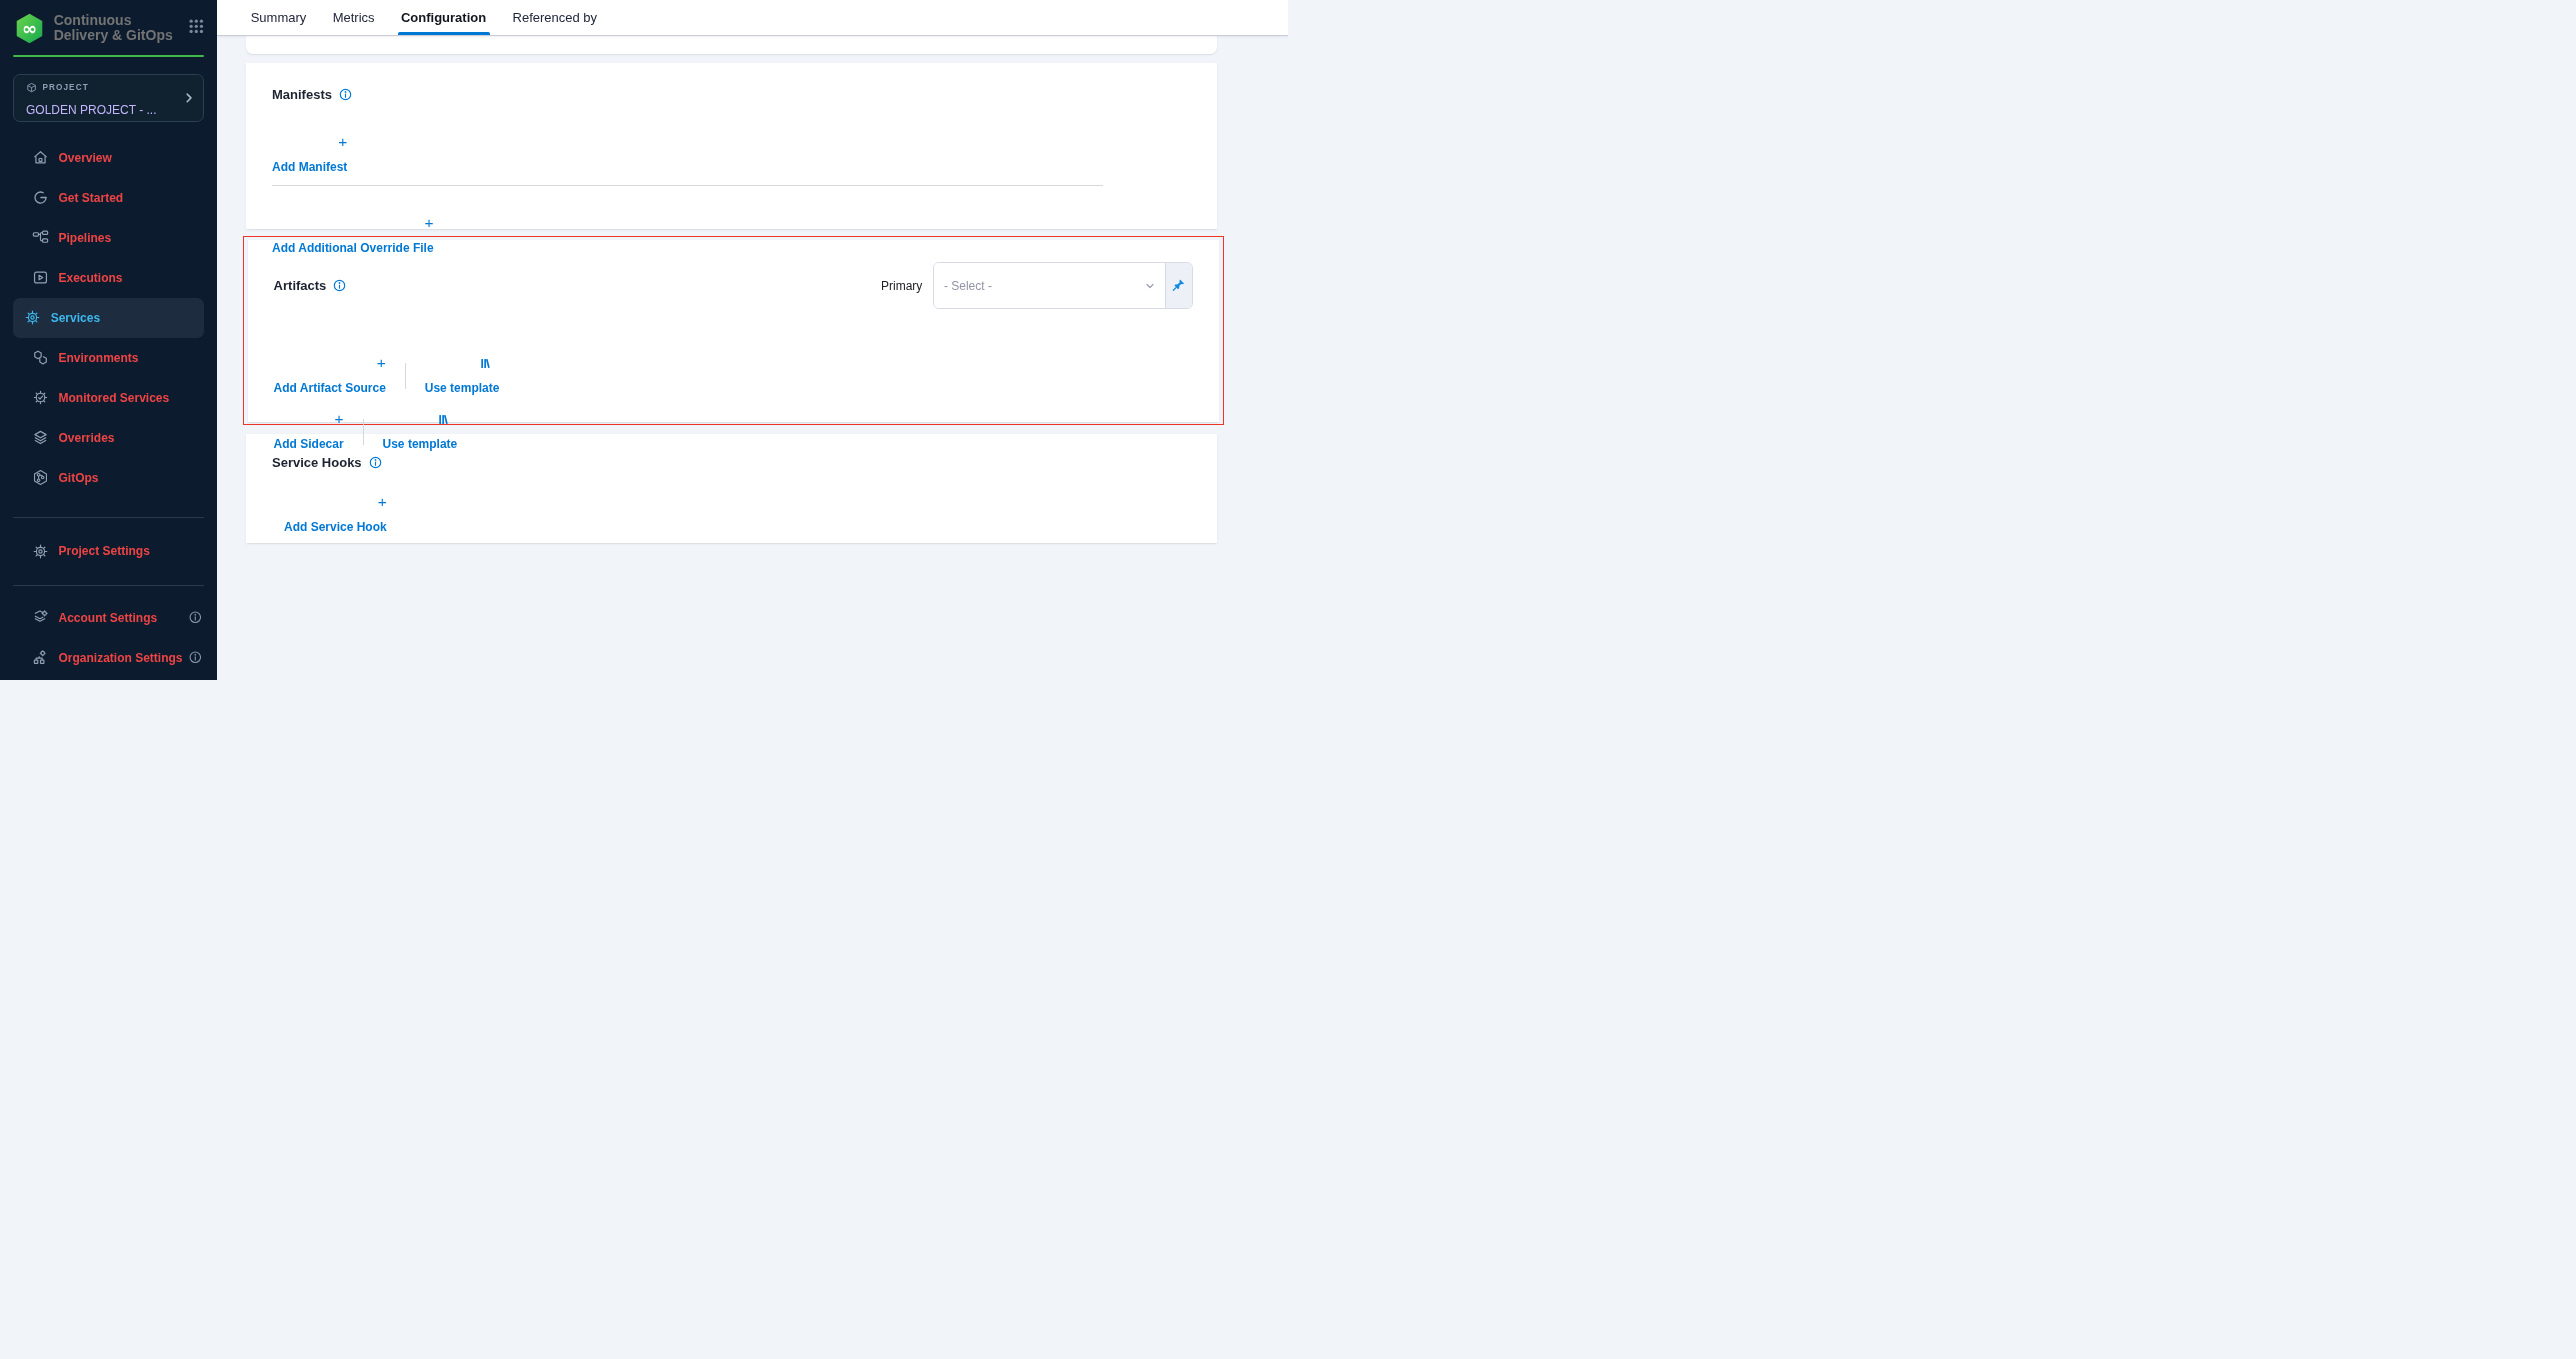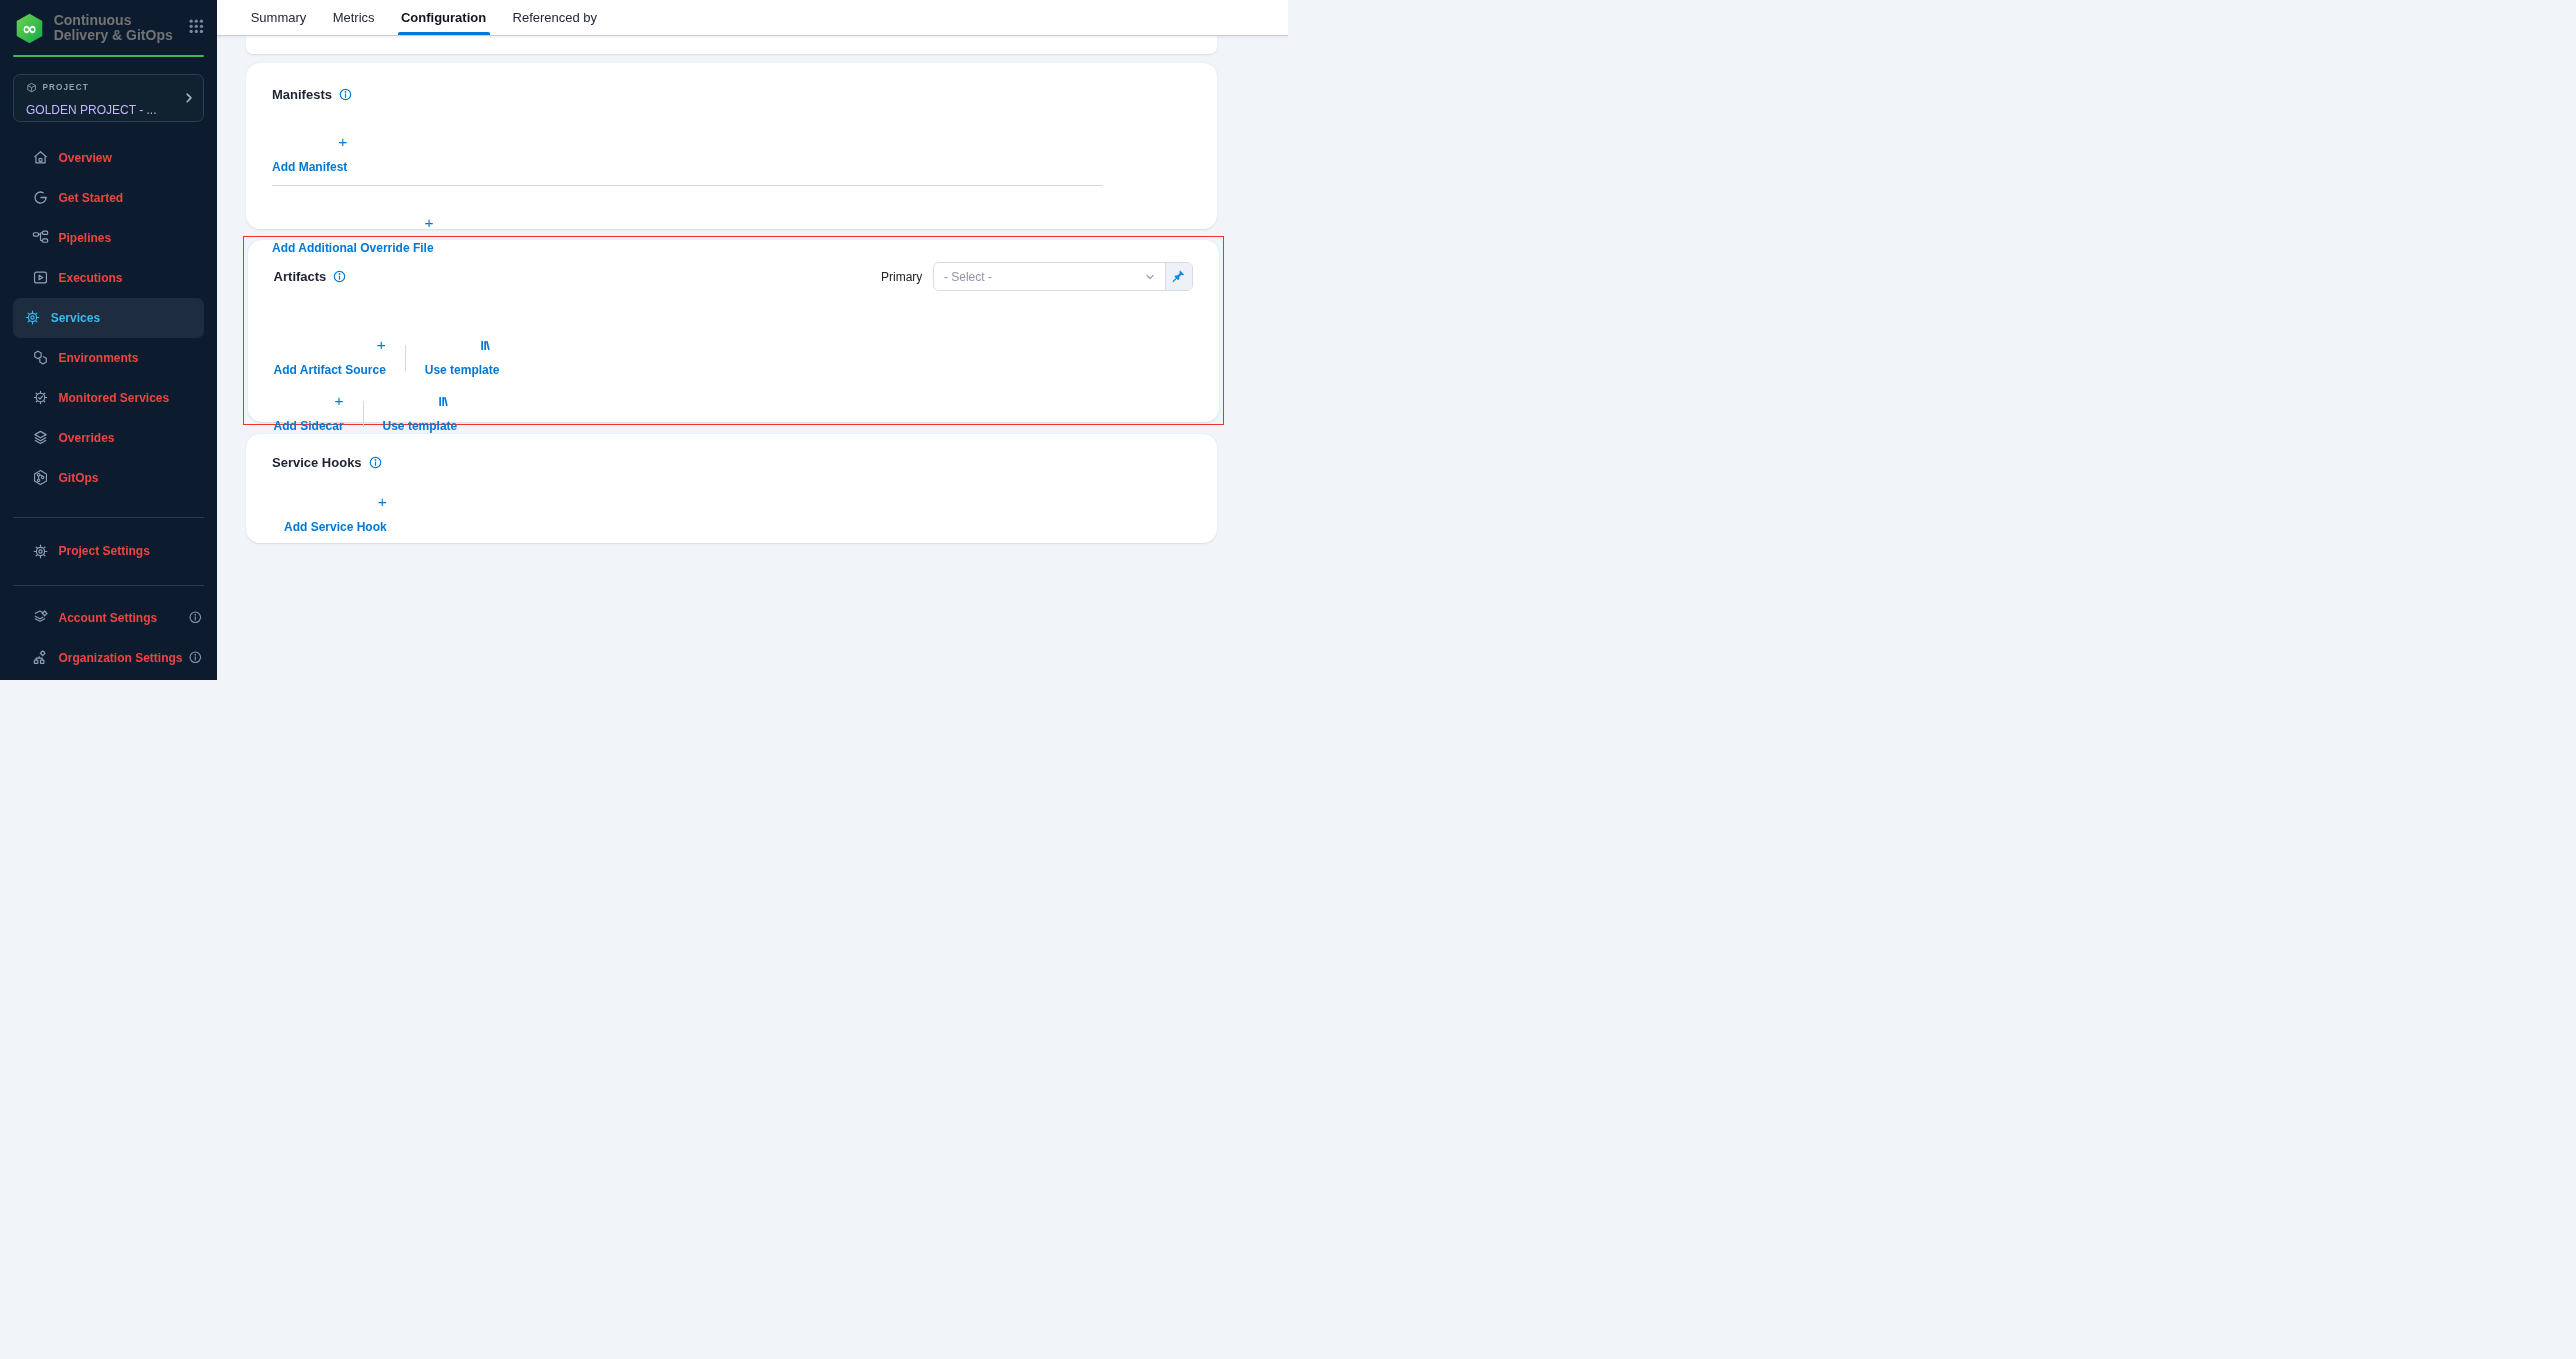--- a/index.html
+++ b/index.html
@@ -36,38 +36,38 @@
   .nav-item.fnav{height:40px;}
 
   
   .main{flex:1;display:flex;flex-direction:column;height:100%;}
   .tabbar{height:36px;background:#fff;border-bottom:0.9px solid #c9cbd6;box-shadow:0 0.9px 2.6px rgba(40,41,61,.08);display:flex;align-items:stretch;padding-left:32px;gap:23px;position:relative;z-index:2;}
   .tab{display:flex;align-items:center;font-size:13px;color:#22273b;cursor:pointer;position:relative;padding:0 1.7px;justify-content:flex-end;}
   .tab.active{font-weight:700;color:#14161f;}
   .tab.active::after{content:"";position:absolute;left:-1.7px;right:-1.7px;bottom:0;height:2.6px;background:var(--link-blue);border-radius:1.7px 1.7px 0 0;}
 
   .content{flex:1;background:#f1f4f9;padding-left:29px;overflow:hidden;}
-  .card{width:971px;background:#fff;border-radius:14px;box-shadow:0 0.9px 2.6px rgba(40,41,61,.07),0 0.9px 0.9px rgba(0,0,0,.04);}
+  .card{width:971px;background:#fff;border-radius:0;box-shadow:0 0.9px 2.6px rgba(40,41,61,.07),0 0.9px 0.9px rgba(0,0,0,.04);}
   .partial-card{height:18px;border-radius:0 0 6.9px 6.9px;}
   .card.manifests{margin-top:8.6px;height:166px;padding:24px 26px 0 26px;}
   .sec-title-row{display:flex;align-items:center;gap:6.9px;}
   .sec-title{font-size:13px;font-weight:700;color:var(--title-dark);}
   .blue-link{display:inline-flex;align-items:flex-end;gap:11px;color:var(--link-blue);font-size:12px;font-weight:700;cursor:pointer;white-space:nowrap;flex-direction:column;}
   .plus{font-size:15.5px;font-weight:400;line-height:12px;position:relative;top:-0.9px;}
   .plus::before{content:"+";}
   .manifests .link1{margin-top:35px;}
   .manifests .hdivider{height:0.9px;background:#d8d8d8;width:831px;margin-top:11.2px;}
   .manifests .link2{margin-top:32px;}
 
   .red-wrap{width:981px;margin:7.7px 0 0 -3.4px;border:1.7px solid var(--accent-red);padding:2.6px;}
   .card.artifacts{height:182px;padding:0 26px;margin:0 auto;}
   .art-header{display:flex;align-items:center;justify-content:space-between;padding-top:22.4px;}
   .primary-group{display:flex;align-items:center;}
   .primary-label{font-size:12px;color:#22222a;margin-right:10.3px;}
-  .select-group{display:flex;align-items:stretch;height:29px;border:0.9px solid #d8dae6;border-radius:6px;background:#fff;overflow:hidden;}
+  .select-group{display:flex;align-items:stretch;height:47px;border:0.9px solid #d8dae6;border-radius:6px;background:#fff;overflow:hidden;}
   .select-box{width:232px;display:flex;align-items:center;justify-content:space-between;padding:0 8.6px 0 10.3px;background:#fff;border-right:0.9px solid #d8dae6;cursor:pointer;}
   .select-placeholder{font-size:12px;color:#9293a5;}
   .pin-btn{width:26px;display:flex;align-items:center;justify-content:center;background:#eef0f8;cursor:pointer;}
   .link-row{display:flex;align-items:center;margin-top:0;}
   .art-row1{margin-top:48px;}
   .art-row2{margin-top:18px;}
   .vdivider{width:0.9px;height:26px;background:#d6d8e0;margin:0 19px;}
   .tpl-icon{display:inline-flex;margin-right:6px;}
 
   .card.configfiles{margin-top:16.3px;height:96px;padding:20.6px 26px 0 26px;}

